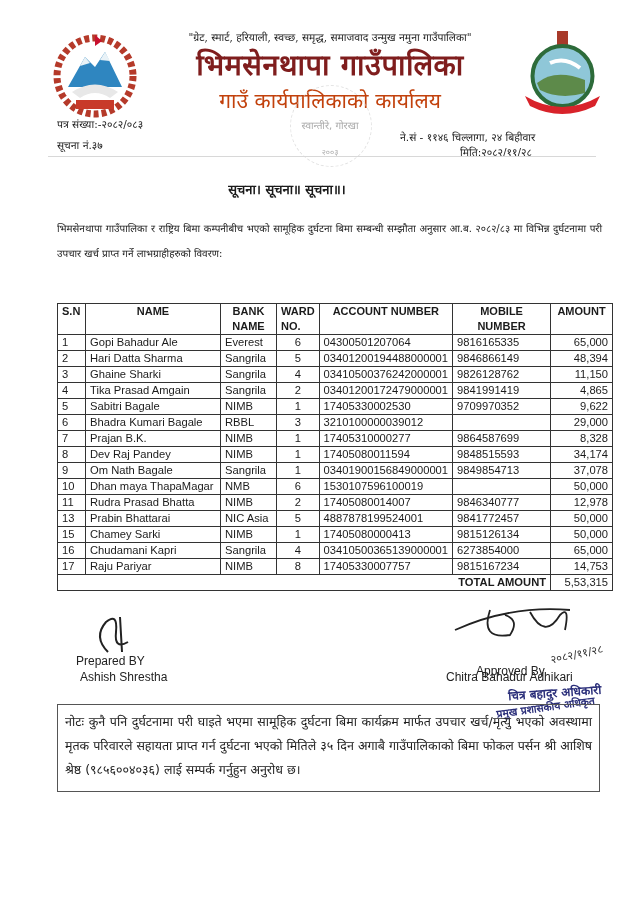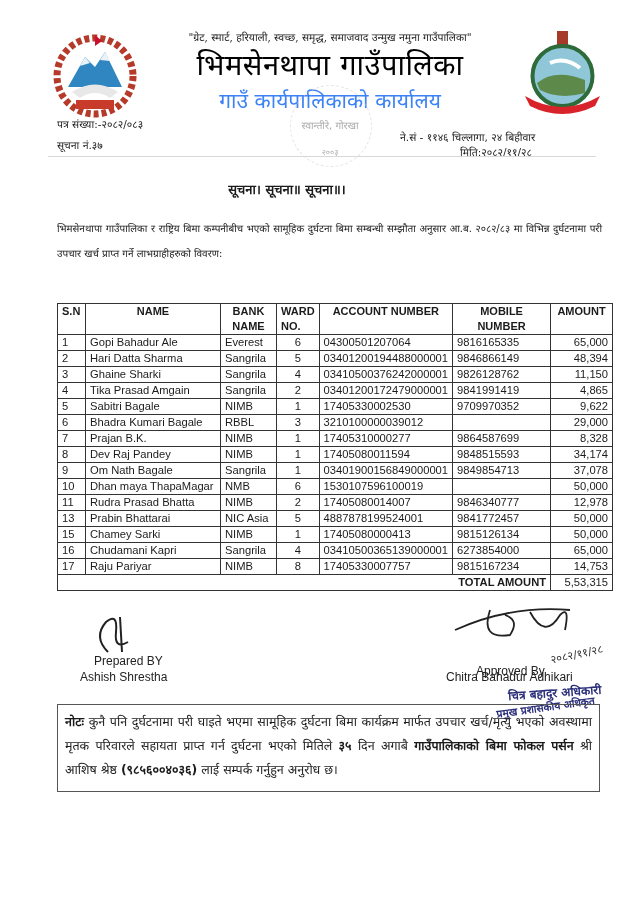--- a/index.html
+++ b/index.html
@@ -1,20 +1,20 @@
 <!DOCTYPE html>
 <html><head>
 <meta charset="utf-8">
 <style>
   html, body { margin:0; padding:0; background:#ffffff; }
   body { width:643px; height:910px; position:relative; overflow:hidden; font-family:"Liberation Sans", sans-serif; color:#1b1b1b; }
   .abs { position:absolute; }
   .slogan { left:160px; top:30px; width:340px; text-align:center; font-size:10.5px; font-family:"DejaVu Serif", serif; color:#222; }
-  .title1 { left:150px; top:44px; width:360px; text-align:center; font-size:29px; font-weight:normal; color:#000000; font-family:"DejaVu Sans", sans-serif; letter-spacing:0.5px; }
-  .title2 { left:150px; top:86px; width:360px; text-align:center; font-size:21px; color:#3b82f6; font-family:"DejaVu Sans", sans-serif; }
+  .title1 { left:150px; top:44px; width:360px; text-align:center; font-size:29px; font-weight:bold; color:#7f1d1d; font-family:"DejaVu Sans", sans-serif; letter-spacing:0.5px; }
+  .title2 { left:150px; top:86px; width:360px; text-align:center; font-size:21px; color:#c2410c; font-family:"DejaVu Sans", sans-serif; }
   .addr { left:270px; top:118px; width:120px; text-align:center; font-size:10px; color:#aaa; font-family:"DejaVu Sans", sans-serif; }
   .stamp { left:290px; top:85px; width:80px; height:80px; border-radius:50%; border:1px dashed #cfcfcf; opacity:0.6; }
   .meta { font-size:10.5px; font-family:"DejaVu Sans", sans-serif; color:#222;text-align:right; }
   .hr { left:48px; top:156px; width:548px; height:1px; background:#d8d8d8; }
   .heading { left:0; top:180px; width:574px; text-align:center; font-size:13px; font-weight:bold; font-family:"DejaVu Sans", sans-serif; }
   .para { left:57px; top:216px; width:545px; font-size:10px; line-height:25px; font-family:"DejaVu Sans", sans-serif; text-align:justify; }
   table.ben { position:absolute; left:57px; top:283px; border-collapse:collapse; font-size:11.2px; font-family:"Liberation Sans", sans-serif;margin-top:20px; }
   table.ben th, table.ben td { border:1px solid #333; padding:0 4px; height:15px; line-height:15px; white-space:nowrap; }
   table.ben th { font-weight:bold; vertical-align:top; line-height:15px; height:30px; font-size:11px; }
   .c-sn { width:19px; text-align:left; }
@@ -25,21 +25,21 @@
   .c-mob { width:89px; }
   .c-amt { width:53px; text-align:right; }
   td.ward { text-align:center; }
   td.amt { text-align:right; }
   th.name, th.acc { text-align:center; }
   th.bank, th.mob { text-align:center; }
   th.ward { text-align:left; }
   td.total-label { text-align:right; font-weight:bold; }
   .sig { font-size:12px; font-family:"Liberation Sans", sans-serif; color:#222; }
   .note { left:57px; top:704px; width:527px; height:76px; border:1px solid #555; padding:5px 7px; font-size:12.5px; line-height:24px; font-family:"DejaVu Sans", sans-serif; text-align:justify; }
-  .note b { font-weight:bold;margin-top:38px; }
+  .note b { font-weight:normal;margin-top:38px; }
   .stamp-text { font-size:12px; font-family:"DejaVu Sans", sans-serif; color:#2b2f7a; font-weight:bold; }
 </style>
 </head>
 <body>
 
 <div class="abs" style="left:50px;top:32px;width:90px;height:86px;">
   <svg width="90" height="86" viewBox="0 0 90 86">
     <circle cx="45" cy="44" r="38" fill="none" stroke="#b53a2a" stroke-width="7" stroke-dasharray="5 3"></circle>
     <path d="M18 55 L35 25 L45 35 L55 20 L72 55 Z" fill="#2f86c0"></path>
     <path d="M30 34 L35 25 L40 31 Z M50 28 L55 20 L60 29 Z" fill="#e9f2f7"></path>
@@ -230,21 +230,21 @@
       <td class="amt">5,53,315</td>
     </tr>
   </tfoot>
 </table>
 
 <div class="abs" style="left:88px;top:612px;width:60px;height:44px;">
   <svg width="60" height="44" viewBox="0 0 60 44">
     <path d="M20 40 Q5 25 18 10 Q30 0 28 20 Q26 38 40 30 M32 5 L34 40" stroke="#222" stroke-width="2" fill="none"></path>
   </svg>
 </div>
-<div class="abs sig" style="left:94px;top:654px;">Prepared BY</div>
+<div class="abs sig" style="left:76px;top:654px;">Prepared BY</div>
 <div class="abs sig" style="left:80px;top:670px;">Ashish Shrestha</div>
 
 <div class="abs" style="left:450px;top:600px;width:160px;height:50px;">
   <svg width="160" height="50" viewBox="0 0 160 50">
     <path d="M5 30 Q60 5 120 10 M40 10 Q30 40 60 35 Q70 20 55 15 M80 12 Q95 40 110 15 Q120 5 115 30" stroke="#222" stroke-width="1.8" fill="none"></path>
   </svg>
 </div>
 <div class="abs sig" style="left:476px;top:664px;">Approved By</div>
 <div class="abs sig" style="left:550px;top:646px;font-size:11px;transform:rotate(-12deg);color:#333;font-family:'DejaVu Sans',sans-serif;">२०८२/११/२८</div>
 <div class="abs sig" style="left:446px;top:670px;">Chitra Bahadur Adhikari</div>

